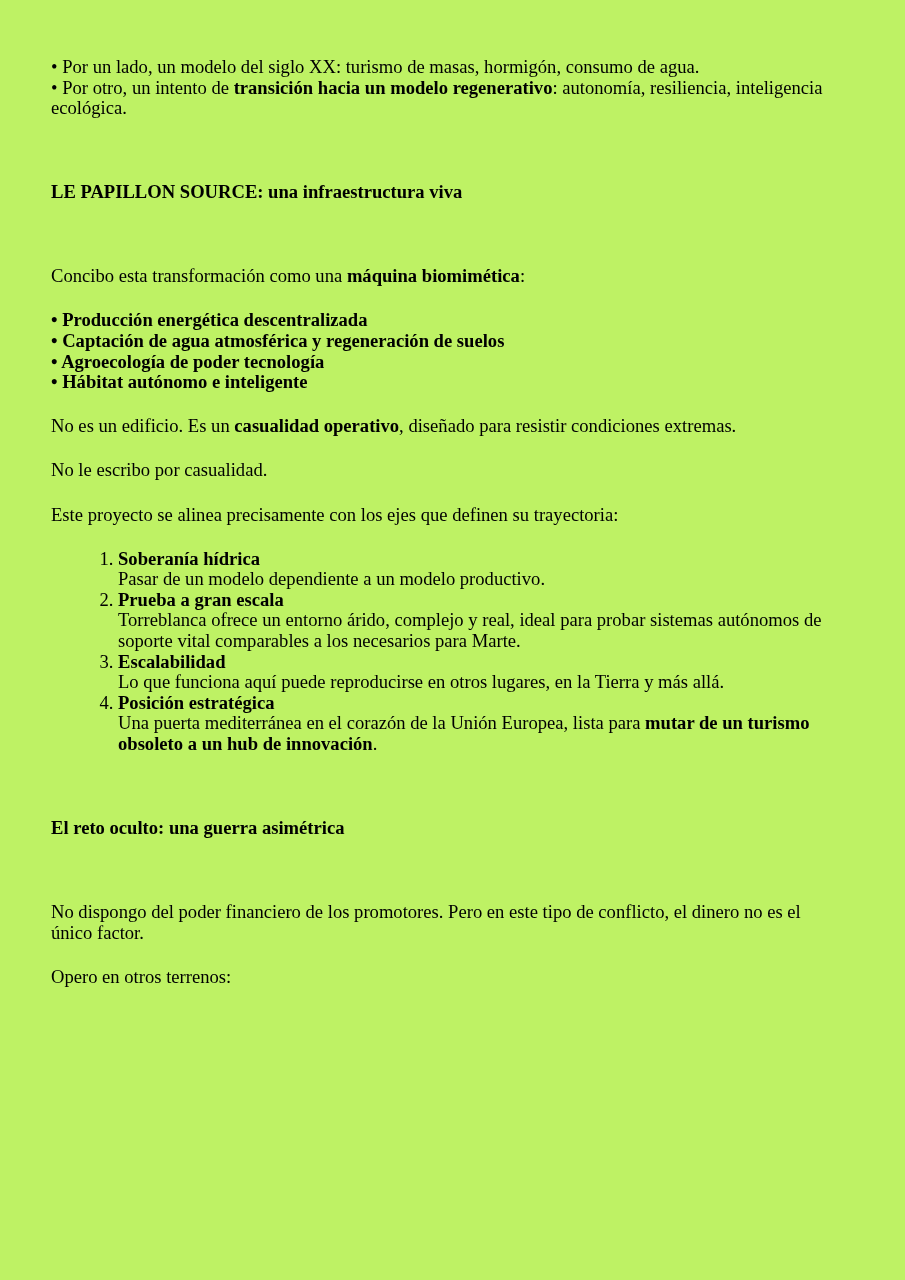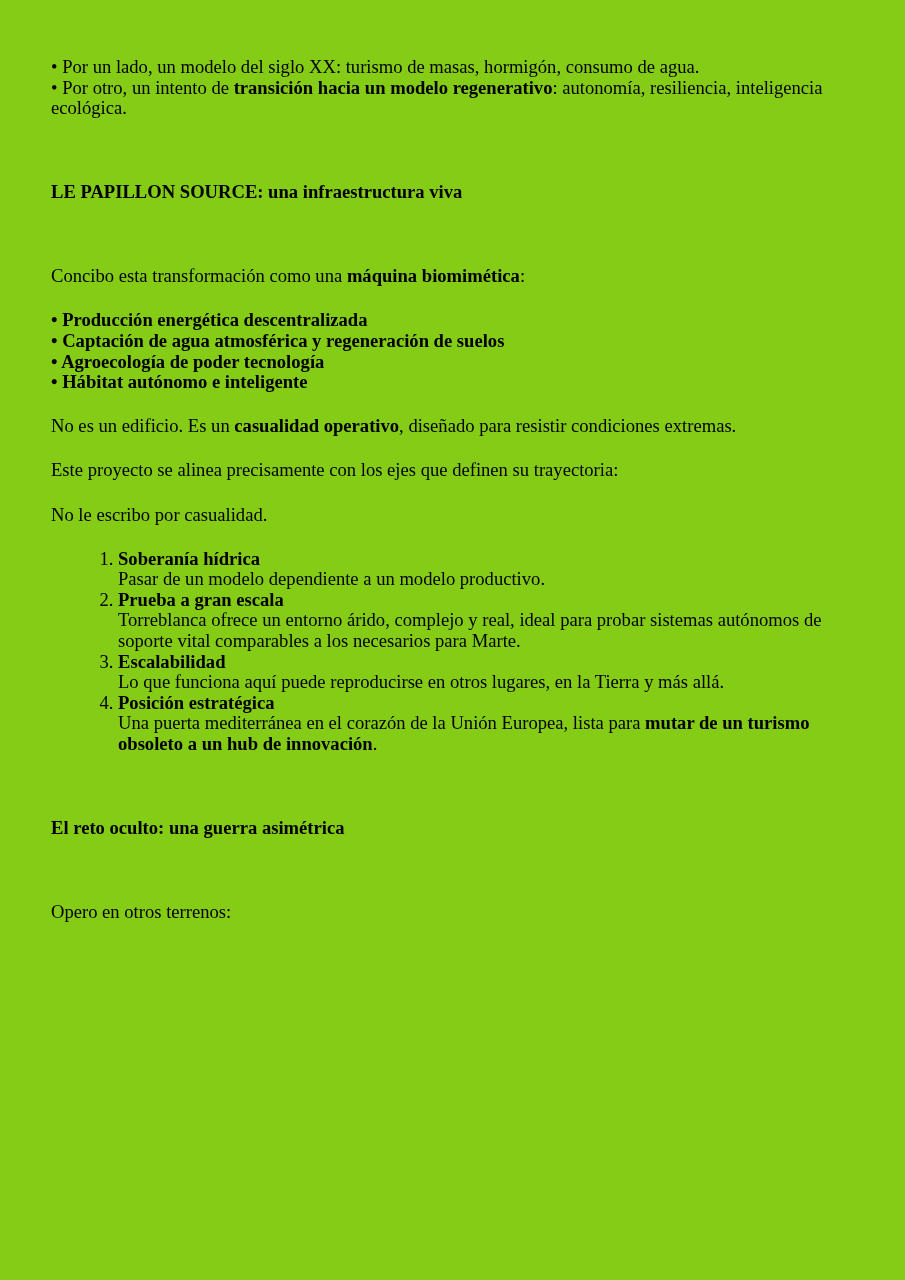--- a/index.html
+++ b/index.html
@@ -6,21 +6,21 @@
   body { width: 905px; height: 1280px; overflow: hidden; }
   .page {
     box-sizing: border-box;
     width: 905px;
     height: 1280px;
     padding: 57px 59px 0 51px;
     font-family: "Liberation Serif", serif;
     font-size: 18.6px;
     line-height: 20.6px;
     color: #000000;
-    background: #84cc16;
+    background: #bef264;
   }
   .page p { margin: 23.5px 0; }
   .page > :first-child { margin-top: 0; }
   .page h2 {
     font-size: 18.6px;
     line-height: 20.6px;
     font-weight: bold;
     margin: 63.5px 0;
   }
   .page ol { margin: 23.5px 0; padding: 0 0 0 67px; }
@@ -37,28 +37,29 @@
 
   <h2>LE PAPILLON SOURCE: una infraestructura viva</h2>
 
   <p>Concibo esta transformación como una <b>máquina biomimética</b>:</p>
 
   <p><b>• Producción energética descentralizada</b><br><b>• Captación de agua atmosférica y regeneración de suelos</b><br><b>• Agroecología de poder tecnología</b><br><b>• Hábitat autónomo e inteligente</b></p>
 
   <p>No es un edificio. Es un <b>casualidad operativo</b>, diseñado para resistir condiciones extremas.</p>
 
 
+  <p>No le escribo por casualidad.</p>
+
   <p>Este proyecto se alinea precisamente con los ejes que definen su trayectoria:</p>
-
-  <p>No le escribo por casualidad.</p>
 
   <ol>
     <li><b>Soberanía hídrica</b><br>Pasar de un modelo dependiente a un modelo productivo.</li>
     <li><b>Prueba a gran escala</b><br>Torreblanca ofrece un entorno árido, complejo y real, ideal para probar sistemas autónomos de soporte vital comparables a los necesarios para Marte.</li>
     <li><b>Escalabilidad</b><br>Lo que funciona aquí puede reproducirse en otros lugares, en la Tierra y más allá.</li>
     <li><b>Posición estratégica</b><br>Una puerta mediterránea en el corazón de la Unión Europea, lista para <b>mutar de un turismo obsoleto a un hub de innovación</b>.</li>
   </ol>
 
   <h2>El reto oculto: una guerra asimétrica</h2>
 
+  <p>No dispongo del poder financiero de los promotores. Pero en este tipo de conflicto, el dinero no es el único factor.</p>
 
   <p>Opero en otros terrenos:</p>
 </main>
 
 </body></html>

